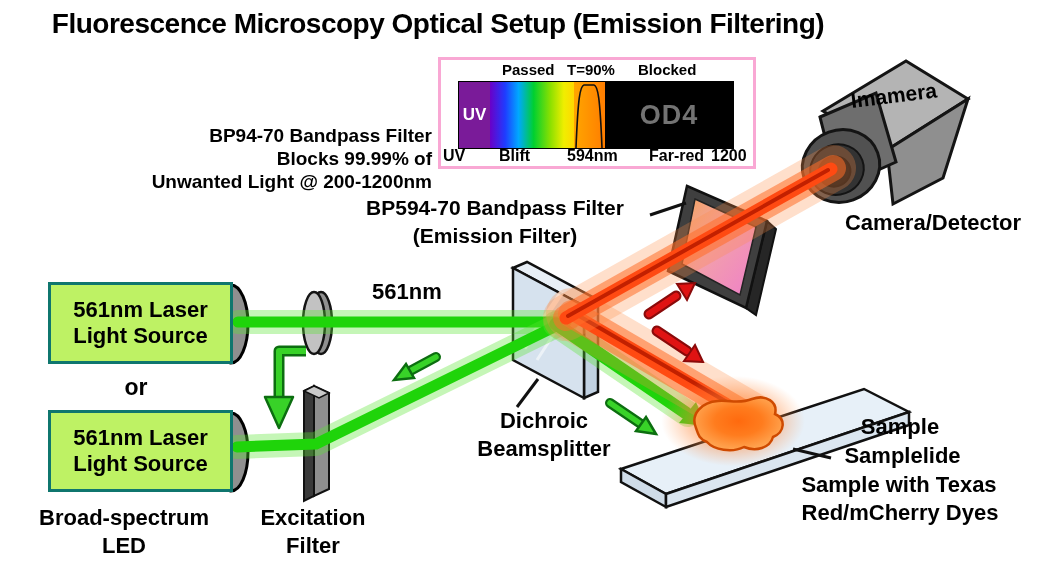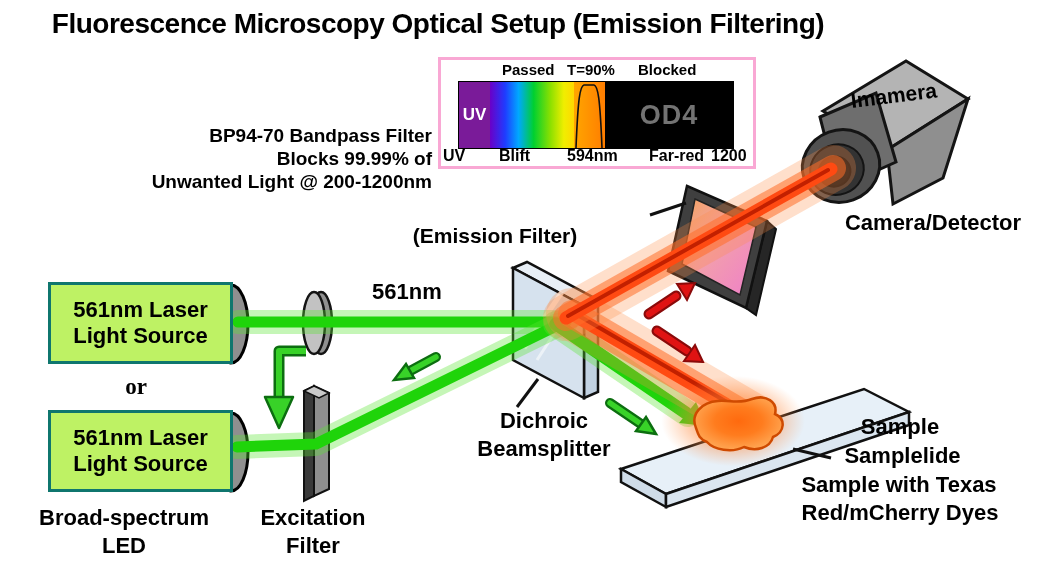--- a/index.html
+++ b/index.html
@@ -28,21 +28,21 @@
   .spec-axis{position:absolute;bottom:1px;left:0;width:100%;font-size:16px;}
   .spec-axis span{position:absolute;bottom:0;}
   .ax-uv{left:2px;} .ax-blue{left:58px;} .ax-peak{left:126px;} .ax-far{left:208px;} .ax-max{left:270px;}
 
   
   .l-bp594-1{left:345px;top:196px;width:300px;text-align:center;font-size:21px;}
   .l-bp594-2{left:345px;top:224px;width:300px;text-align:center;font-size:21px;}
   .l-561{left:372px;top:279px;font-size:22px;}
   .l-imamera{left:851px;top:89px;font-size:21px;transform:rotate(-7deg);transform-origin:left center;}
   .l-camera{left:822px;top:210px;width:222px;text-align:center;font-size:22px;}
-  .l-or{left:106px;top:374px;width:60px;text-align:center;font-size:23px;font-family:Liberation Serif, serif;}
+  .l-or{left:106px;top:374px;width:60px;text-align:center;font-size:23px;}
   .l-broad1{left:16px;top:505px;width:216px;text-align:center;font-size:22px;}
   .l-broad2{left:16px;top:533px;width:216px;text-align:center;font-size:22px;}
   .l-exc1{left:243px;top:505px;width:140px;text-align:center;font-size:22px;}
   .l-exc2{left:243px;top:533px;width:140px;text-align:center;font-size:22px;}
   .l-dic1{left:454px;top:408px;width:180px;text-align:center;font-size:22px;}
   .l-dic2{left:439px;top:436px;width:210px;text-align:center;font-size:22px;}
   .l-samp1{left:800px;top:414px;width:200px;text-align:center;font-size:22px;}
   .l-samp2{left:800px;top:443px;width:205px;text-align:center;font-size:22px;}
   .l-samp3{left:775px;top:472px;width:248px;text-align:center;font-size:22px;}
   .l-samp4{left:775px;top:500px;width:250px;text-align:center;font-size:22px;}
@@ -210,20 +210,21 @@
     </div>
     <div class="spec-axis">
       <span class="ax-uv">UV</span>
       <span class="ax-blue">Blift</span>
       <span class="ax-peak">594nm</span>
       <span class="ax-far">Far-red</span>
       <span class="ax-max">1200</span>
     </div>
   </div>
 
+  <div class="lbl l-bp594-1">BP594-70 Bandpass Filter</div>
   <div class="lbl l-bp594-2">(Emission Filter)</div>
   <div class="lbl l-561">561nm</div>
   <div class="lbl l-imamera">Imamera</div>
   <div class="lbl l-camera">Camera/Detector</div>
 
   <div class="laser laser1">
     <div>561nm Laser</div>
     <div>Light Source</div>
   </div>
   <div class="lbl l-or">or</div>

